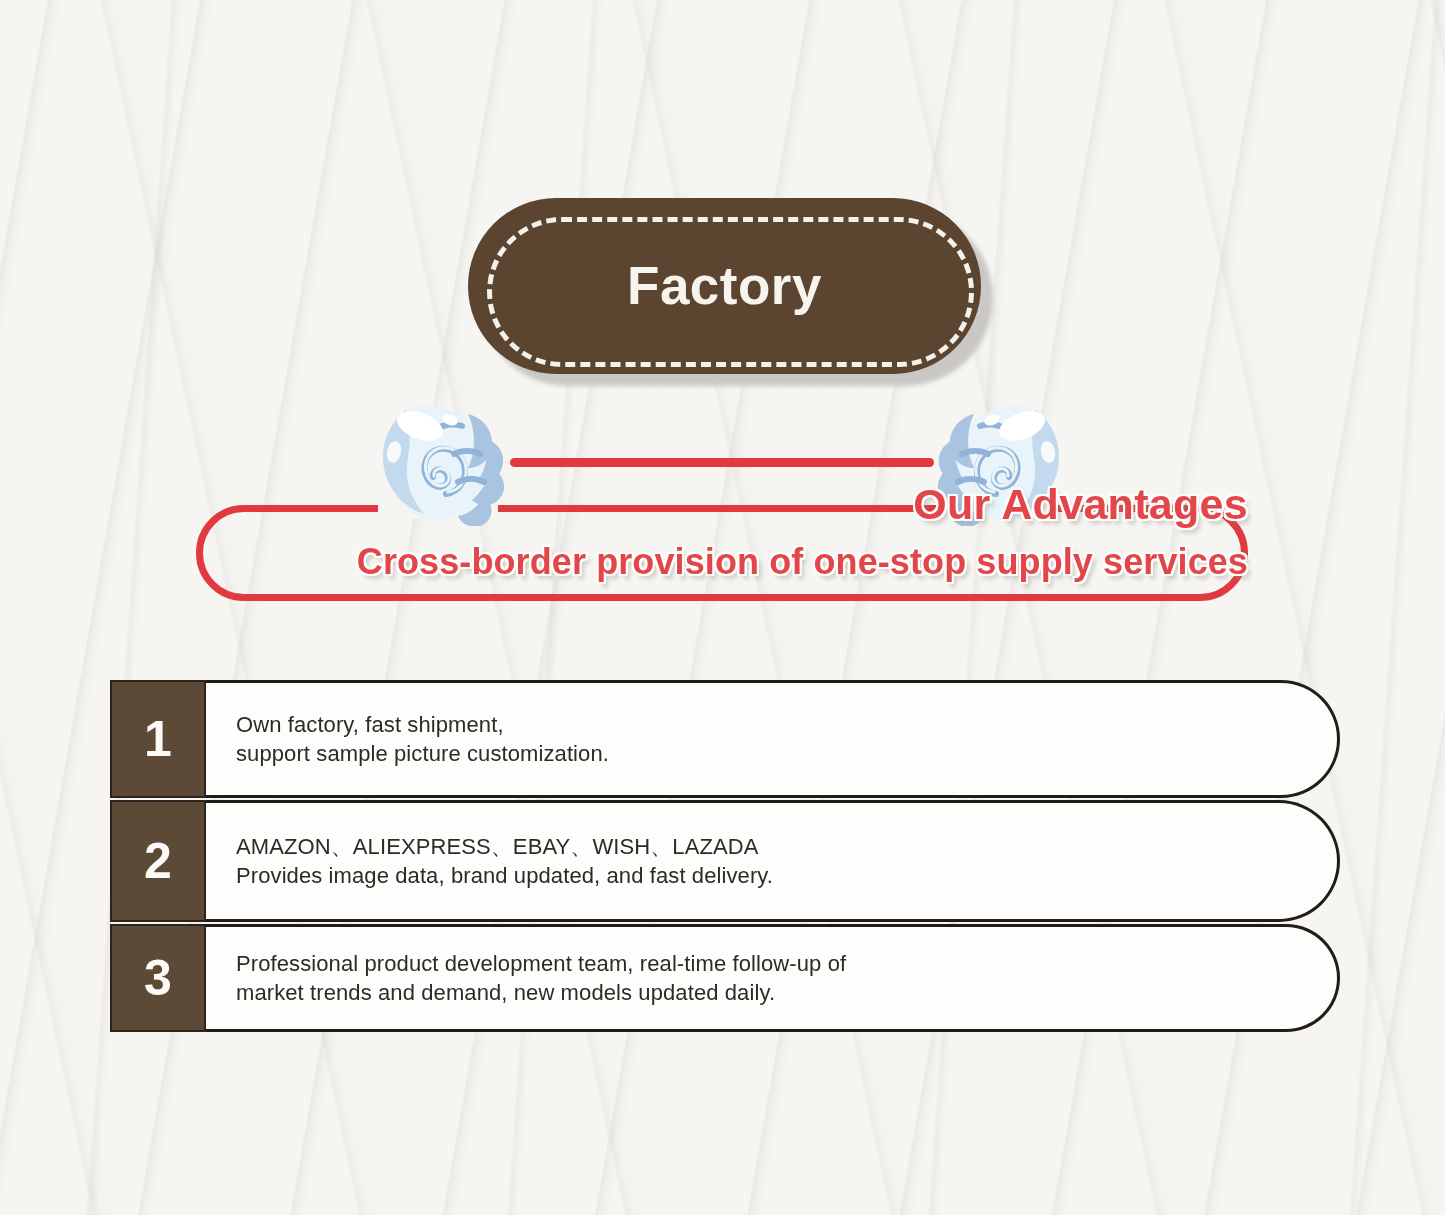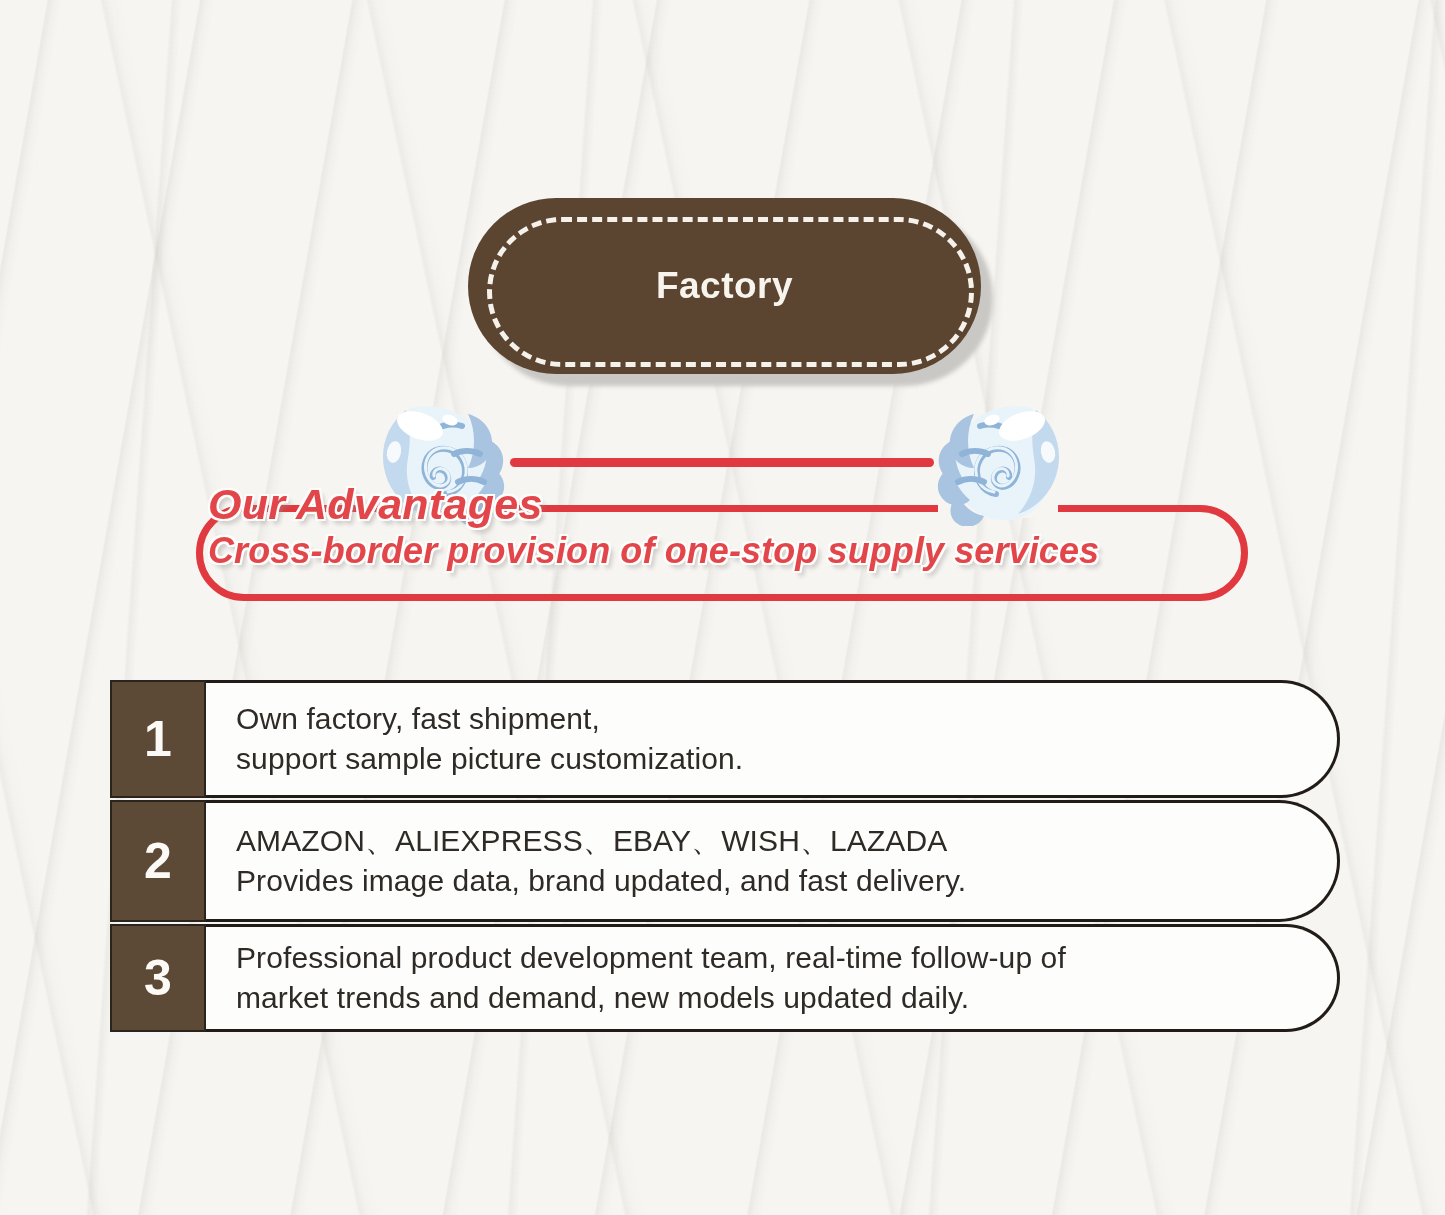--- a/index.html
+++ b/index.html
@@ -107,21 +107,21 @@
     position: absolute;
     left: 0;
     top: 0;
     width: 513px;
     height: 176px;
     display: flex;
     flex-direction: row;
     align-items: center;
     justify-content: center;
     color: #f7f4ee;
-    font-size: 37px;
+    font-size: 53px;
     font-weight: bold;
     line-height: 1.13;
     letter-spacing: .5px;
     text-align: center;
   }
 
   
   .ribbon-wrap {
     position: absolute;
     left: 196px;
@@ -164,42 +164,41 @@
     position: absolute;
     top: 0;
     width: 132px;
     height: 128px;
   }
   .wing.left  { left: 178px; }
   .wing.right { left: 740px; }
 
   .ribbon-text {
     position: absolute;
-    left: 12px;
+    left: 0;
     top: 84px;
     width: 1052px;
-    text-align: left;
+    text-align: right;
     z-index: 5;
-    font-style: italic;
   }
   .adv-title {
     font-size: 43px;
     font-weight: bold;
     color: #e2464a;
     letter-spacing: .3px;
     line-height: 1.05;
     text-shadow:
       -2px -2px 0 #fdfdfc,  2px -2px 0 #fdfdfc,
       -2px  2px 0 #fdfdfc,  2px  2px 0 #fdfdfc,
        0   -2px 0 #fdfdfc,  0    2px 0 #fdfdfc,
       -2px  0   0 #fdfdfc,  2px  0   0 #fdfdfc,
        4px  5px 4px rgba(150,145,140,0.45);
   }
   .adv-sub {
-    margin-top: 3px;
+    margin-top: 14px;
     font-size: 36px;
     font-weight: bold;
     color: #e2464a;
     letter-spacing: .1px;
     line-height: 1.15;
     text-shadow:
       -2px -2px 0 #fdfdfc,  2px -2px 0 #fdfdfc,
       -2px  2px 0 #fdfdfc,  2px  2px 0 #fdfdfc,
        0   -2px 0 #fdfdfc,  0    2px 0 #fdfdfc,
       -2px  0   0 #fdfdfc,  2px  0   0 #fdfdfc,
@@ -242,21 +241,21 @@
     border: 3px solid #211c17;
     border-left: none;
     border-top-right-radius: 70px;
     border-bottom-right-radius: 70px;
     box-sizing: border-box;
     display: flex;
     align-items: center;
     padding: 10px 86px 10px 32px;
   }
   .row-text {
-    font-size: 30px;
+    font-size: 22px;
     color: #2e2a26;
     line-height: 1.32;
     white-space: pre-line;
     letter-spacing: .1px;
   }
 
   .r1 .row-num, .r1 .row-body { height: 118px; }
   .r2 .row-num, .r2 .row-body { height: 122px; }
   .r3 .row-num, .r3 .row-body { height: 108px; }
 </style>

